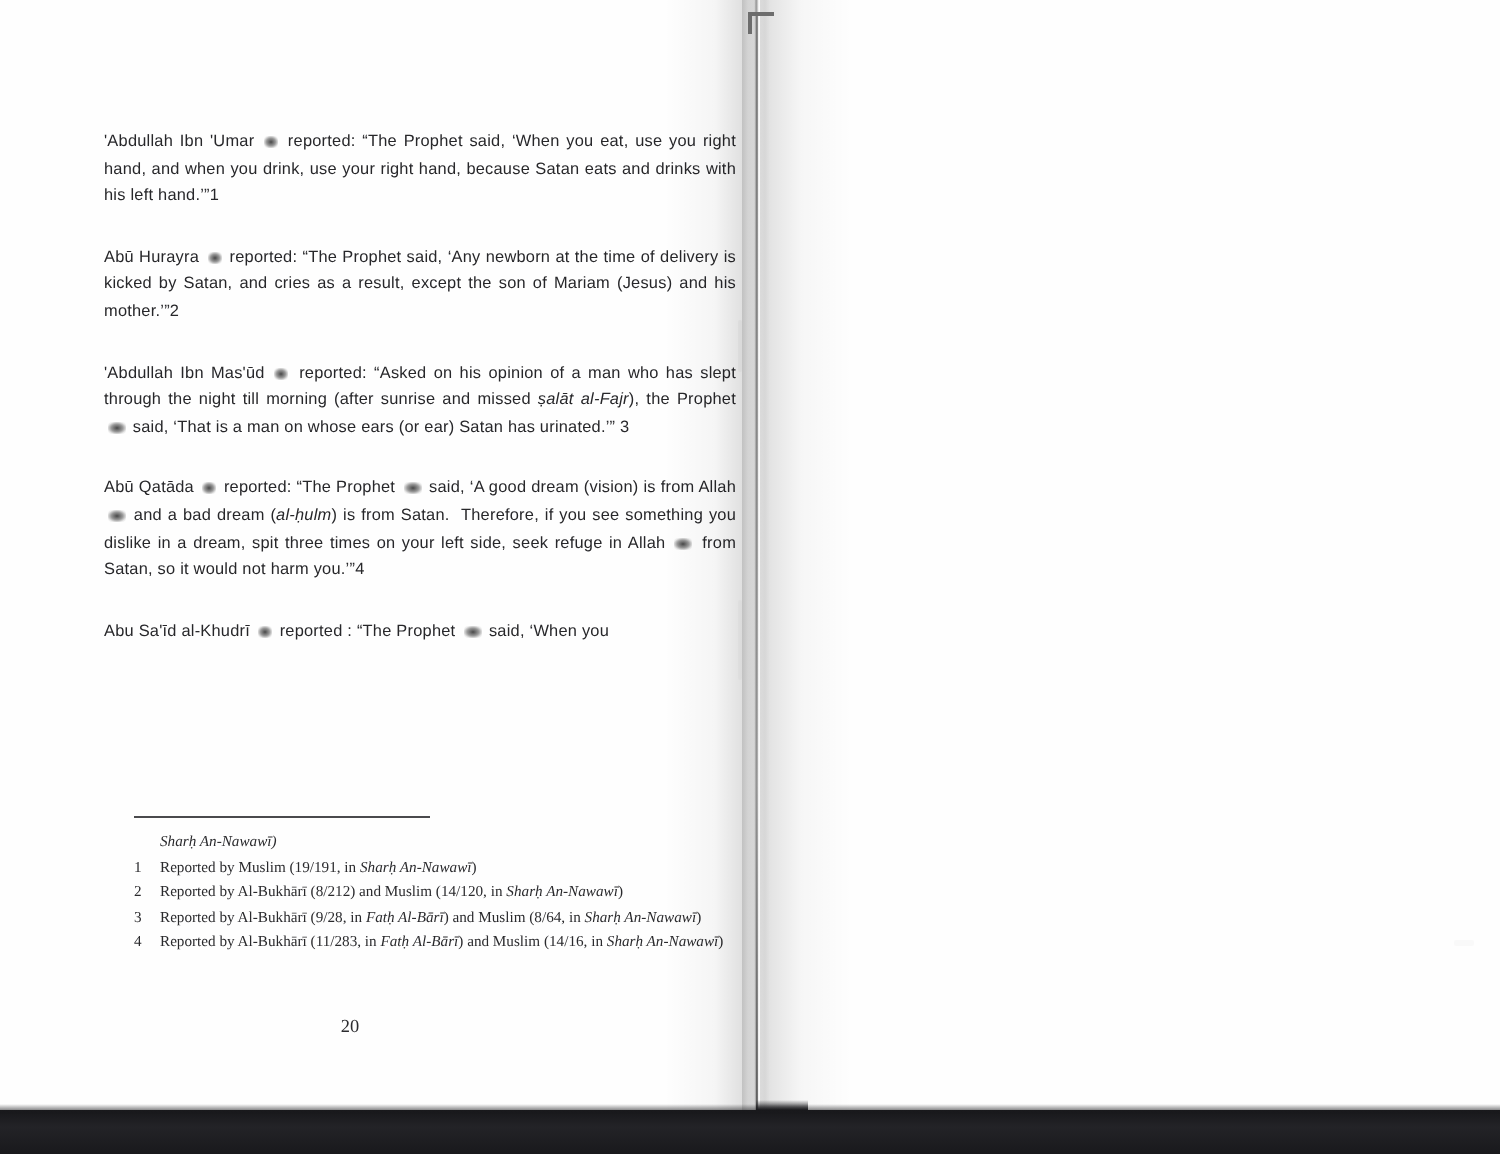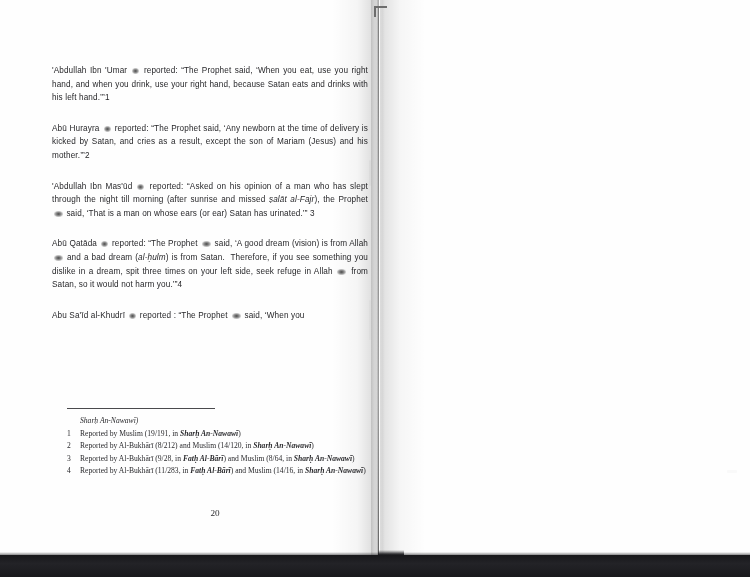--- a/index.html
+++ b/index.html
@@ -160,30 +160,30 @@
     margin: 0 0 1px 0;
     padding-left: 13px;
     text-align: justify;
   }
   .fn-item .fn-num {
     position: absolute;
     left: 0;
     top: 0;
     font-style: normal;
   }
-  .fn-item i { font-style: italic; font-weight: bold; }
+  .fn-item i { font-style: italic; }
 
   
   .folio {
     position: absolute;
     font-family: "Liberation Serif", serif;
     font-size: 9.2px;
     color: #2c2c2f;
   }
-  .folio.left-folio  { left: 0;   top: 508px; width: 350px; text-align: center; padding-left: 40px; }
+  .folio.left-folio  { left: 0;   top: 508px; width: 350px; text-align: center; }
 
   
   .speck {
     position: absolute;
     background: rgba(120,120,120,0.22);
     border-radius: 1px;
   }
 </style>
 </head>
 <body>

